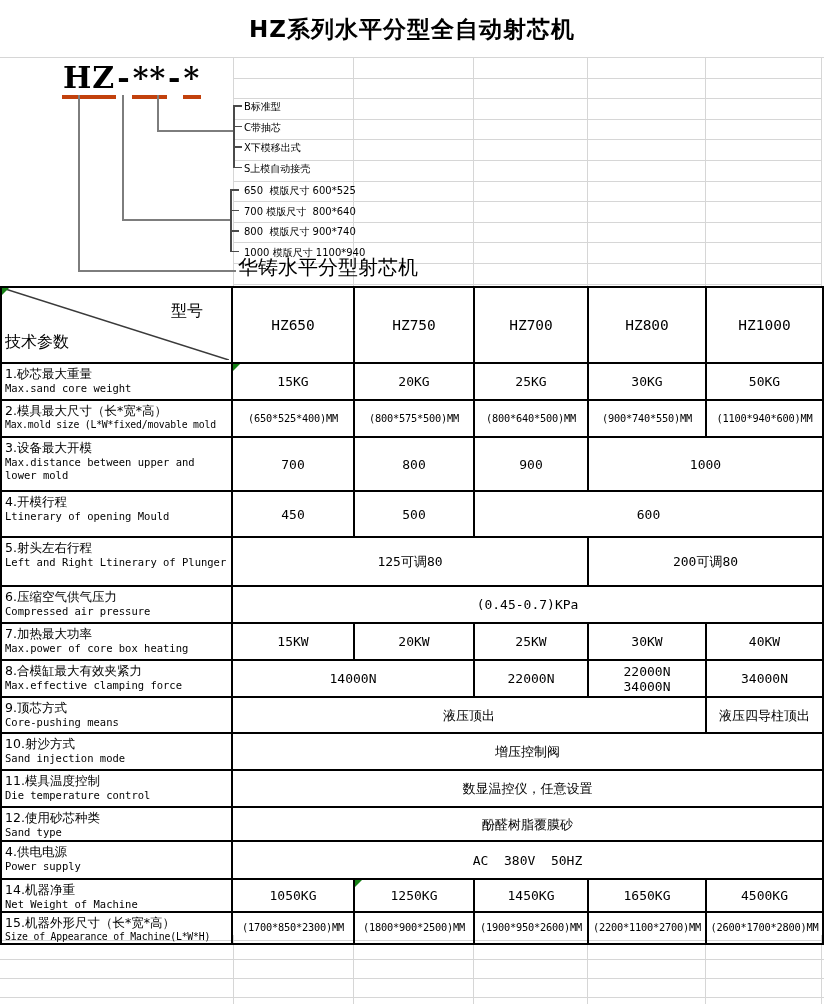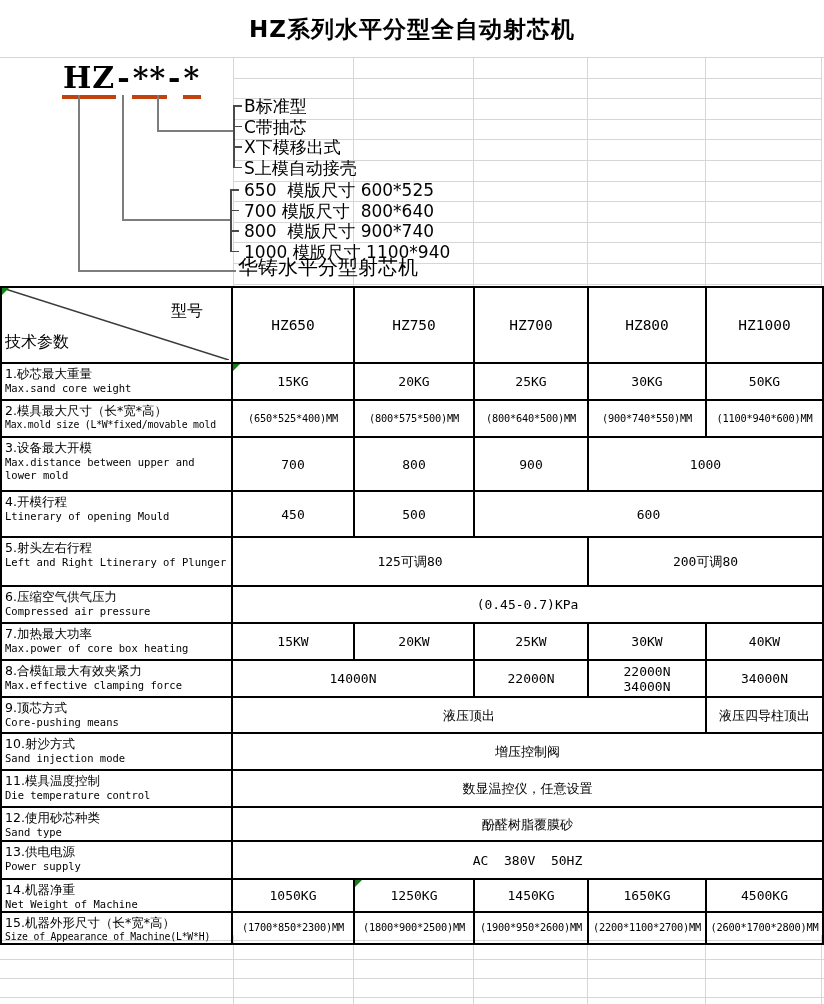--- a/index.html
+++ b/index.html
@@ -21,21 +21,21 @@
   #model-code {
     position:absolute; left:62px; top:3px;
     font-family:"DejaVu Serif","Liberation Serif",serif;
     font-size:30px; font-weight:bold; letter-spacing:1px; white-space:pre;
   }
   #model-code span { display:inline-block; padding:0 1px; }
   #model-code span.u { border-bottom:4px solid #c2410c; }
   .cline { position:absolute; background:#7d7d7d; }
   .bline { position:absolute; background:#4a4a4a; }
   .dlabel {
-    position:absolute; left:244px; font-size:17px; line-height:15px; white-space:pre;
+    position:absolute; left:244px; font-size:10px; line-height:15px; white-space:pre;
   }
   #series-label {
     position:absolute; left:238px; top:198px; font-size:20px; line-height:24px; white-space:pre;
   }
   
   #spec-table {
     position:absolute; left:0; top:286px; width:822px;
     border-collapse:collapse; table-layout:fixed;
   }
   #spec-table th, #spec-table td {
@@ -262,21 +262,21 @@
         </tr>
         <tr style="height: 34px;">
           <td class="param">
             <div class="zh">12.使用砂芯种类</div>
             <div class="en">Sand type</div>
           </td>
           <td class="value" colspan="5">酚醛树脂覆膜砂</td>
         </tr>
         <tr style="height: 38px;">
           <td class="param">
-            <div class="zh">13.供电电源</div>
+            <div class="zh">4.供电电源</div>
             <div class="en">Power supply</div>
           </td>
           <td class="value" colspan="5">AC  380V  50HZ</td>
         </tr>
         <tr style="height: 20px;">
           <td class="param">
             <div class="zh">14.机器净重</div>
             <div class="en">Net Weight of Machine</div>
           </td>
           <td class="value">1050KG</td>

